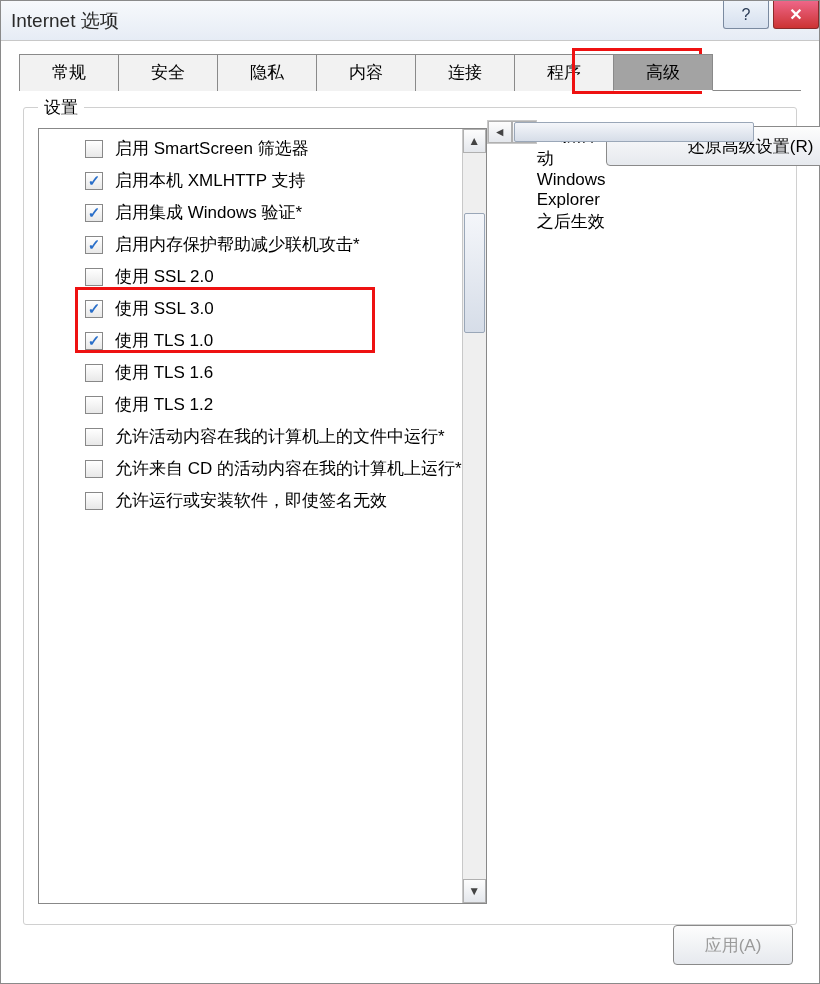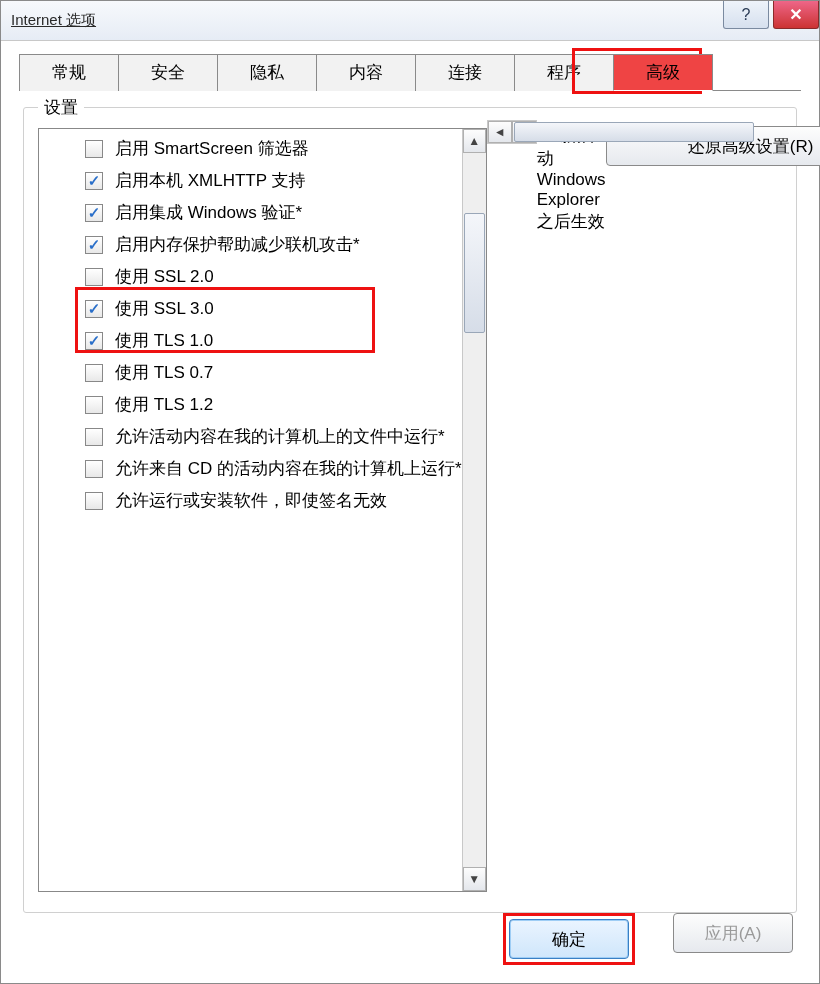--- a/index.html
+++ b/index.html
@@ -24,22 +24,21 @@
     height: 40px;
     background: linear-gradient(#f7f9fc, #e6ecf5);
     border-bottom: 1px solid #c8c8c8;
     display: flex;
     align-items: center;
     padding: 0 10px;
     position: relative;
   }
   .titlebar .title {
     color: #2a2a2a;
-    font-size: 15px;
-    text-decoration: underline;
+    font-size: 19px;
   }
   .titlebar .btns {
     position: absolute;
     right: 0;
     top: 0;
     display: flex;
   }
   .titlebar .btn {
     width: 46px;
     height: 28px;
@@ -78,21 +77,21 @@
     padding: 6px 32px;
     border: 1px solid #8a8a8a;
     border-bottom: none;
     margin-right: -1px;
     background: #f2f2f2;
     position: relative;
     top: 1px;
     cursor: default;
   }
   .tab.active {
-    background: #ef4444;
+    background: #a3a3a3;
     border-bottom: 1px solid #fff;
     top: 1px;
     z-index: 2;
   }
   .tab-highlight {
     border: 3px solid #e11;
     position: absolute;
     pointer-events: none;
   }
 
@@ -329,21 +328,21 @@
           <div class="item">
               <span class="cb checked"></span>
               <span class="item-label">使用 SSL 3.0</span>
             </div>
           <div class="item">
               <span class="cb checked"></span>
               <span class="item-label">使用 TLS 1.0</span>
             </div>
           <div class="item">
               <span class="cb"></span>
-              <span class="item-label">使用 TLS 0.7</span>
+              <span class="item-label">使用 TLS 1.6</span>
             </div>
           <div class="item">
               <span class="cb"></span>
               <span class="item-label">使用 TLS 1.2</span>
             </div>
           <div class="item">
               <span class="cb"></span>
               <span class="item-label">允许活动内容在我的计算机上的文件中运行*</span>
             </div>
           <div class="item">
@@ -376,20 +375,17 @@
 
       <div class="note">*重新启动 Windows Explorer 之后生效</div>
 
       <div class="right-align">
         <div class="btn-std wide">还原高级设置(R)</div>
       </div>
 
     </div>
 
     <div class="dialog-buttons">
-      <span class="ok-wrap">
-        <div class="btn-std primary">确定</div>
-      </span>
       <div class="btn-std disabled">应用(A)</div>
     </div>
 
   </div>
 </div>
 
 </body></html>

